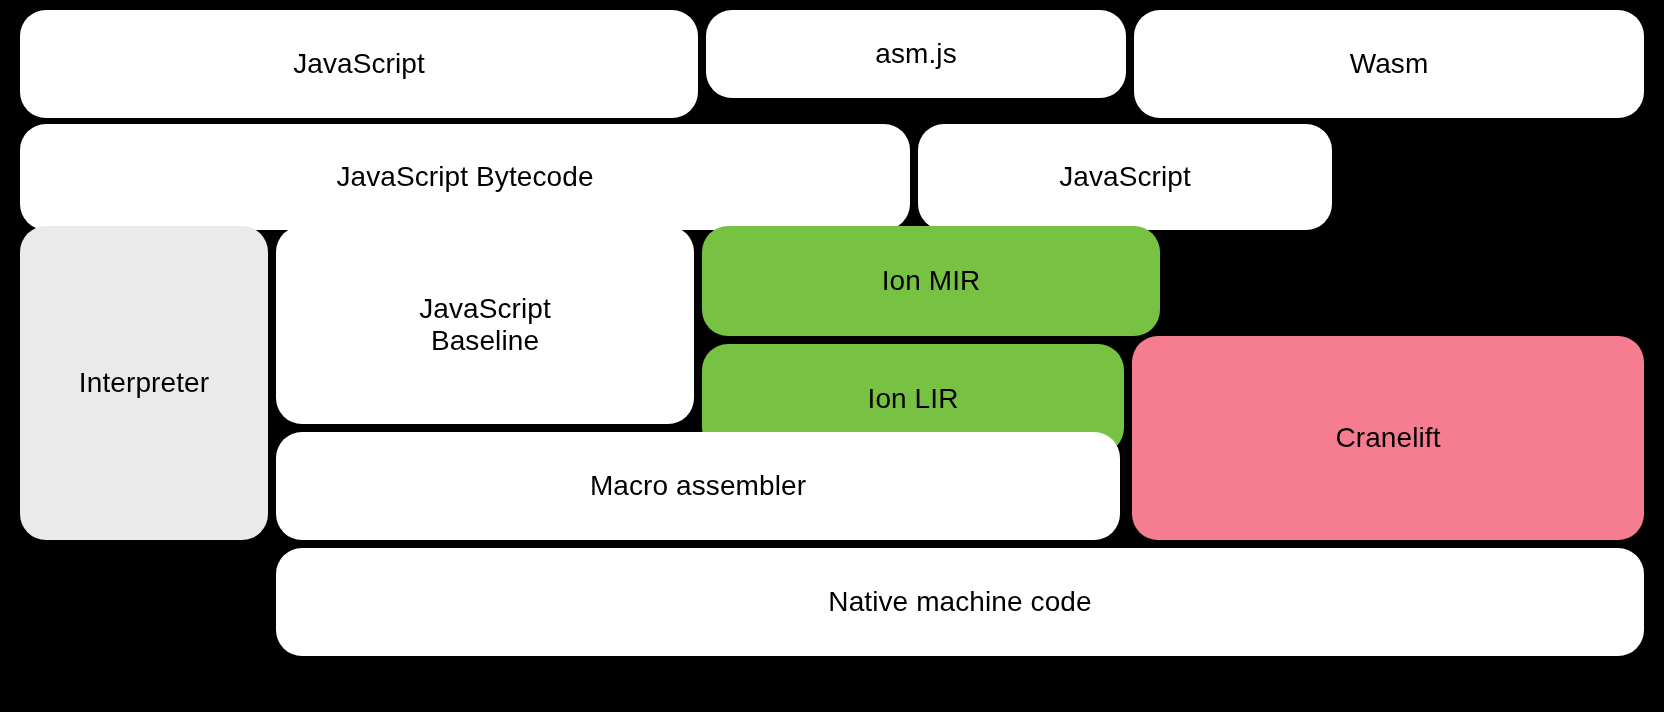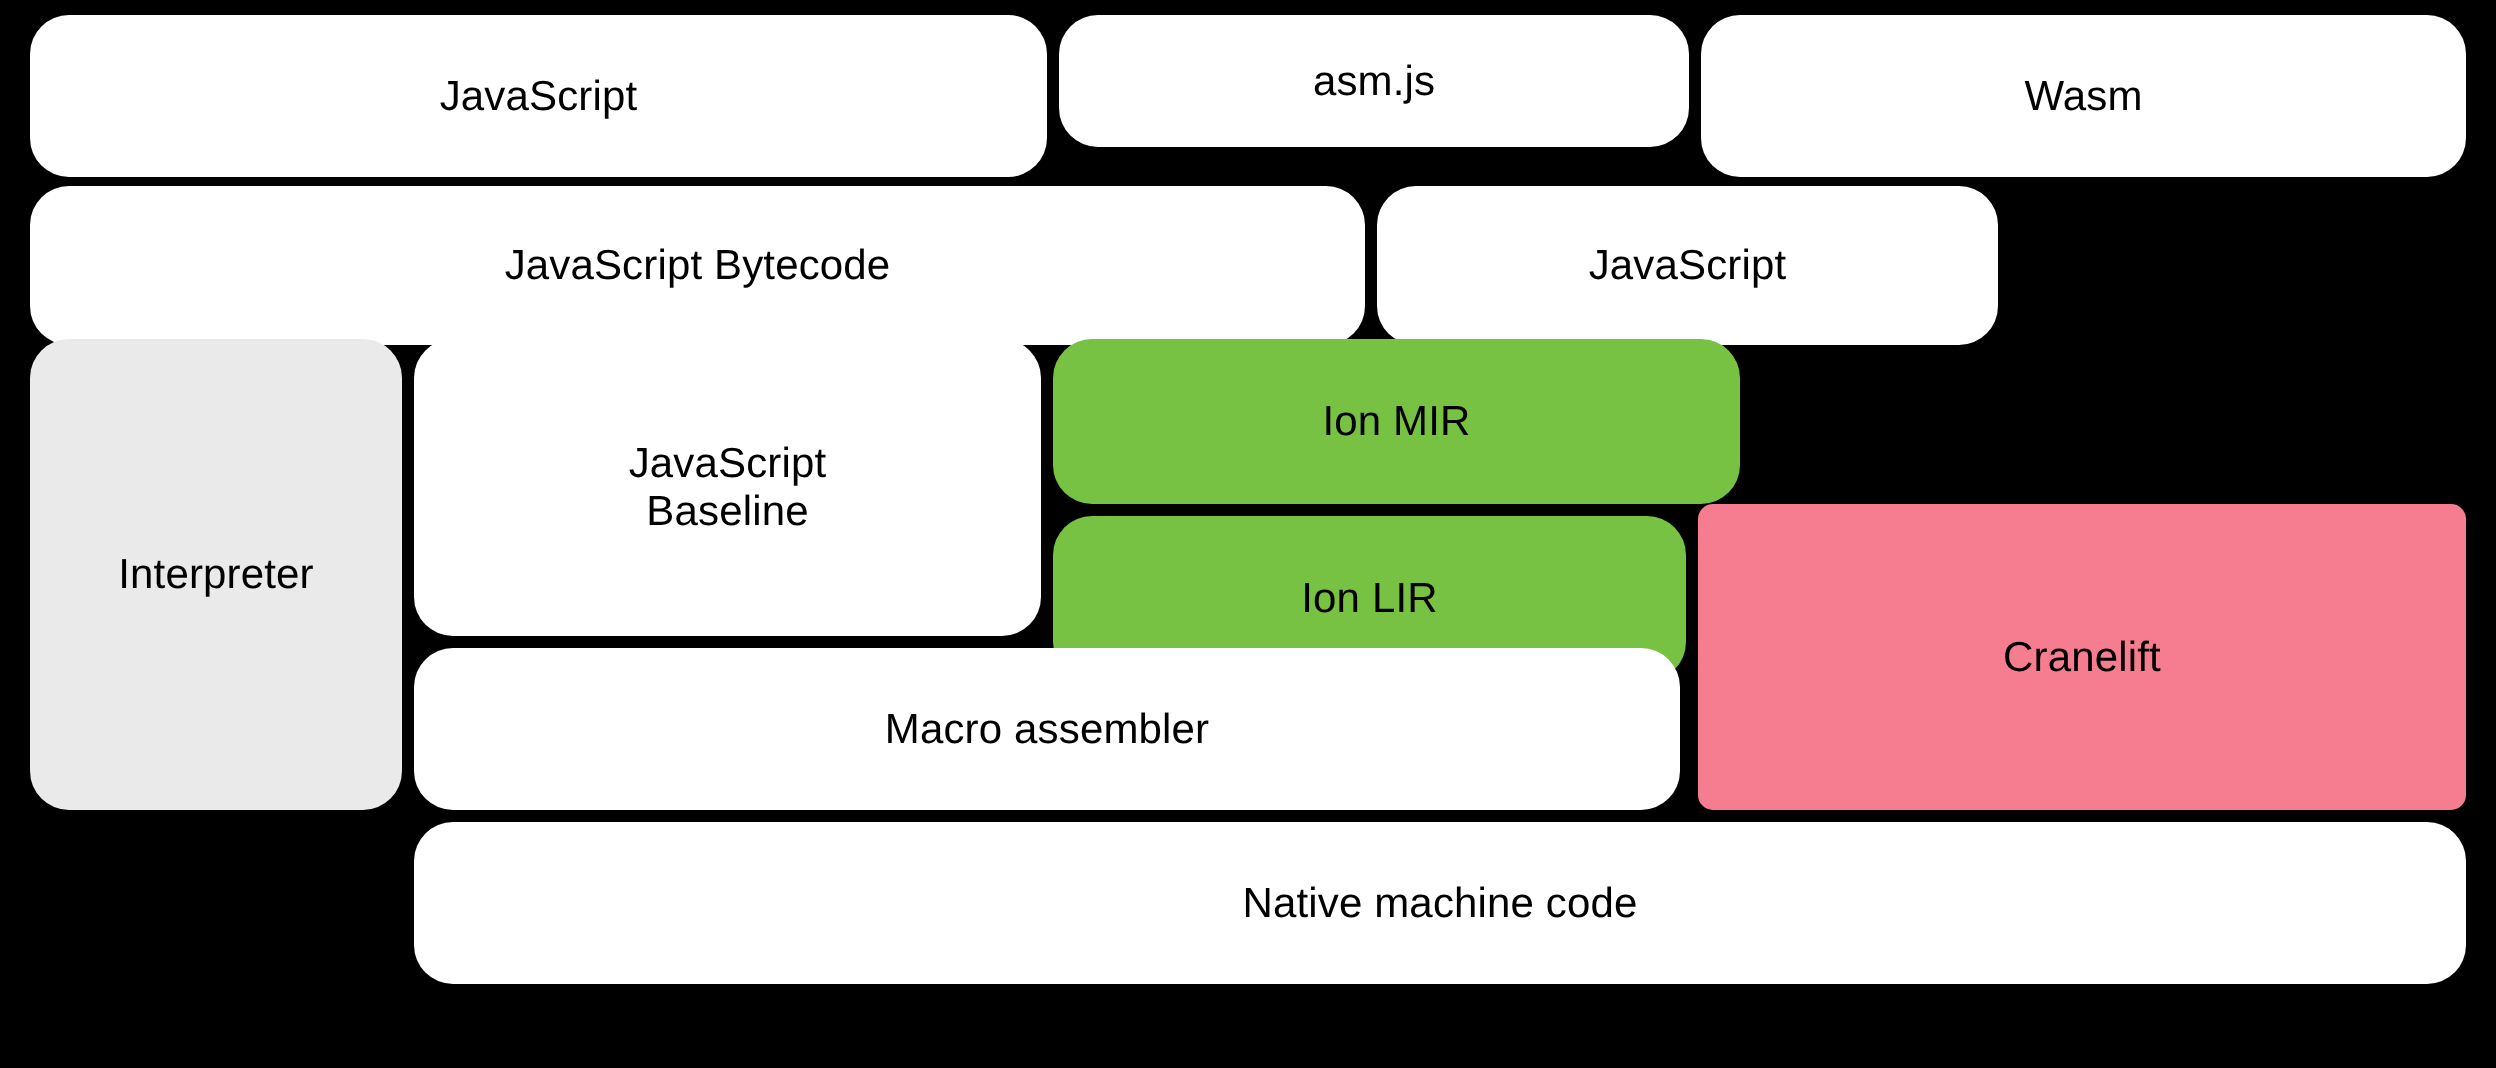--- a/index.html
+++ b/index.html
@@ -45,21 +45,21 @@
   
   #n-js-bytecode     { left: 20px;   top: 124px; width: 890px;  height: 106px; }
   #n-baldrmonkey     { left: 918px;  top: 124px; width: 414px;  height: 106px; }
 
   
   #n-interpreter     { left: 20px;   top: 226px; width: 248px;  height: 314px; }
   #n-js-baseline     { left: 276px;  top: 226px; width: 418px;  height: 198px; }
   #n-ion-mir         { left: 702px;  top: 226px; width: 458px;  height: 110px; }
   #n-ion-lir         { left: 702px;  top: 344px; width: 422px;  height: 110px; }
   #n-macro-assembler { left: 276px;  top: 432px; width: 844px;  height: 108px; }
-  #n-cranelift       { left: 1132px; top: 336px; width: 512px;  height: 204px; border-radius: 10px; }
+  #n-cranelift       { left: 1132px; top: 336px; width: 512px;  height: 204px; }
 
   
   #n-native-code     { left: 276px;  top: 548px; width: 1368px; height: 108px; }
 </style>
 </head>
 <body>
 
 <div id="stage">
 
   <div class="node fill-white" id="n-javascript">JavaScript</div>

